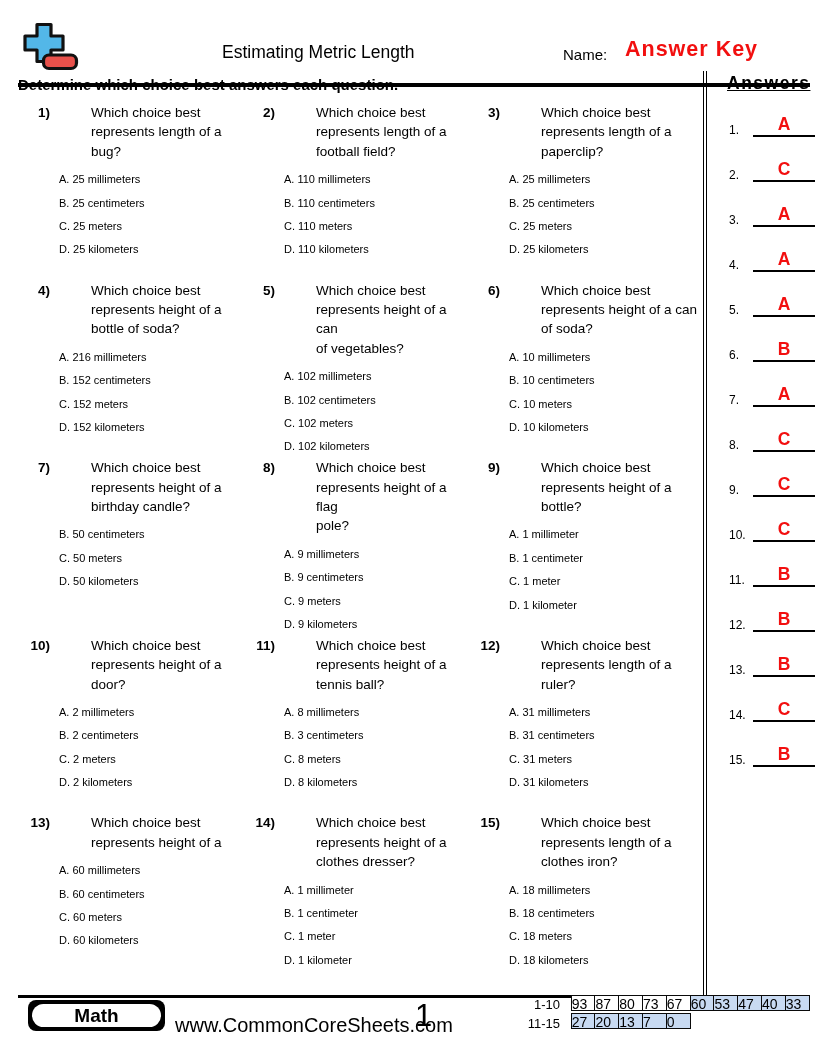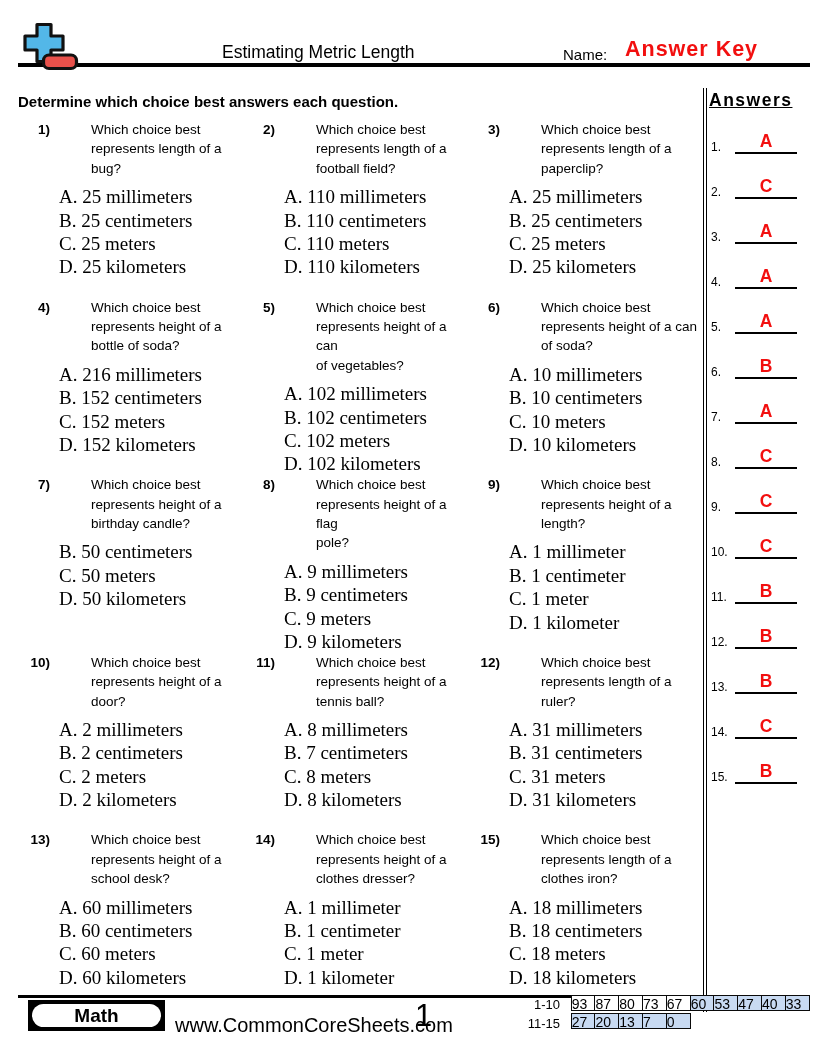--- a/index.html
+++ b/index.html
@@ -8,60 +8,60 @@
     position: relative;
     width: 816px; height: 1056px;
     background: #fff;
     color: #000;
     font-family: "Liberation Sans", sans-serif;
     overflow: hidden;
   }
 
   
   .header {
-    position: absolute; top: 0; left: 18px; right: 6px; height: 67px;
+    position: absolute; top: 0; left: 18px; right: 6px; height: 87px;
     border-bottom: 4px solid #000;
   }
   .logo { position: absolute; left: 4px; top: 22px; }
   .title {
     position: absolute; left: 204px; top: 42px;
     font-size: 17.5px; white-space: nowrap;
   }
   .name-label { position: absolute; left: 545px; top: 46px; font-size: 15px; }
   .name-value {
     position: absolute; left: 607px; top: 37px;
     font-size: 21.5px; font-weight: 700; letter-spacing: 1px;
     color: var(--accent-red, #f20f0f); white-space: nowrap;
   }
 
   
   .content {
-    position: absolute; top: 88px; left: 18px; right: 6px; height: 924px;
+    position: absolute; top: 71px; left: 18px; right: 6px; height: 924px;
     display: flex;
   }
   .main { width: 685px; }
   .instruction { margin-top: 4px; font-size: 15px; font-weight: 700; line-height: 20px; }
   .qgrid {
     margin-top: 8px;
     display: grid;
     grid-template-columns: 225px 225px 235px;
     grid-template-rows: repeat(5, 177.6px);
   }
   .question { display: flex; align-items: flex-start; }
   .qnum { flex: 0 0 32px; text-align: right; margin-right: 9px; font-weight: 700; font-size: 13.5px; line-height: 19.4px; }
   .qbody { flex: 1; }
   .qline { font-size: 13.5px; line-height: 19.4px; margin-left: 32px; }
   .opts { margin-top: 7px; }
-  .opt { font-size: 19px; line-height: 23.4px; font-family: Liberation Serif, serif; }
+  .opt { font-size: 11px; line-height: 23.4px; }
 
   
   .answers-panel {
     flex: 1;
     border-left: 4px double #000;
-    padding-left: 2px;
+    padding-left: 20px;
   }
   .answers-title {
     margin-top: 2px; height: 22px;
     font-size: 17.5px; font-weight: 700; letter-spacing: 1.5px;
     text-decoration: underline;
     white-space: nowrap;
   }
   .ans-item { height: 42px; margin-bottom: 3px; display: flex; align-items: flex-end; padding-left: 2px; }
   .ans-num { width: 24px; font-size: 12px; line-height: 14px; }
   .ans-blank { width: 62px; border-bottom: 2px solid #000; text-align: center; }
@@ -70,21 +70,21 @@
     color: var(--accent-red, #f20f0f); font-weight: 700; font-size: 17.5px; line-height: 1;
   }
 
   
   .footer {
     position: absolute; left: 18px; right: 6px; top: 995px; bottom: 0;
     border-top: 3px solid #000;
   }
   .badge {
     position: absolute; left: 10px; top: 2px; width: 137px; height: 31px;
-    background: #000; border-radius: 0;
+    background: #000; border-radius: 8px;
   }
   .badge-pill {
     position: absolute; left: 4px; right: 4px; top: 4px; bottom: 4px;
     background: #fff; border-radius: 13px;
     display: flex; align-items: center; justify-content: center;
     font-weight: 700; font-size: 19px; color: #000;
   }
   .website { position: absolute; left: 157px; top: 16px; font-size: 20px; white-space: nowrap; }
   .page-number { position: absolute; left: 397px; top: 0px; font-size: 31px; font-weight: 400; }
   .score { position: absolute; right: 0; top: -3px; }
@@ -252,21 +252,21 @@
               </div>
     </div>
   </div>
 
   <div class="question">
     <span class="qnum">9)</span>
     <div class="qbody">
       <div class="qtext">
                 <div class="qline">Which choice best</div>
                 <div class="qline">represents height of a</div>
-                <div class="qline">length?</div>
+                <div class="qline">bottle?</div>
               </div>
       <div class="opts">
                 <div class="opt">A. 1 millimeter</div>
                 <div class="opt">B. 1 centimeter</div>
                 <div class="opt">C. 1 meter</div>
                 <div class="opt">D. 1 kilometer</div>
               </div>
     </div>
   </div>
 
@@ -290,21 +290,21 @@
   <div class="question">
     <span class="qnum">11)</span>
     <div class="qbody">
       <div class="qtext">
                 <div class="qline">Which choice best</div>
                 <div class="qline">represents height of a</div>
                 <div class="qline">tennis ball?</div>
               </div>
       <div class="opts">
                 <div class="opt">A. 8 millimeters</div>
-                <div class="opt">B. 7 centimeters</div>
+                <div class="opt">B. 3 centimeters</div>
                 <div class="opt">C. 8 meters</div>
                 <div class="opt">D. 8 kilometers</div>
               </div>
     </div>
   </div>
 
   <div class="question">
     <span class="qnum">12)</span>
     <div class="qbody">
       <div class="qtext">
@@ -320,21 +320,20 @@
               </div>
     </div>
   </div>
 
   <div class="question">
     <span class="qnum">13)</span>
     <div class="qbody">
       <div class="qtext">
                 <div class="qline">Which choice best</div>
                 <div class="qline">represents height of a</div>
-                <div class="qline">school desk?</div>
               </div>
       <div class="opts">
                 <div class="opt">A. 60 millimeters</div>
                 <div class="opt">B. 60 centimeters</div>
                 <div class="opt">C. 60 meters</div>
                 <div class="opt">D. 60 kilometers</div>
               </div>
     </div>
   </div>
 

